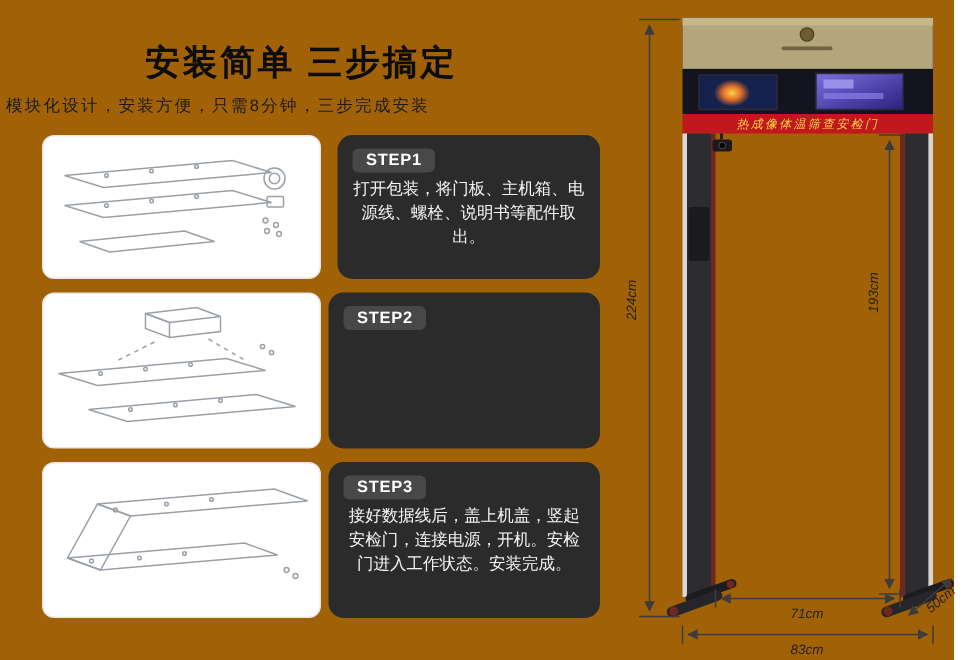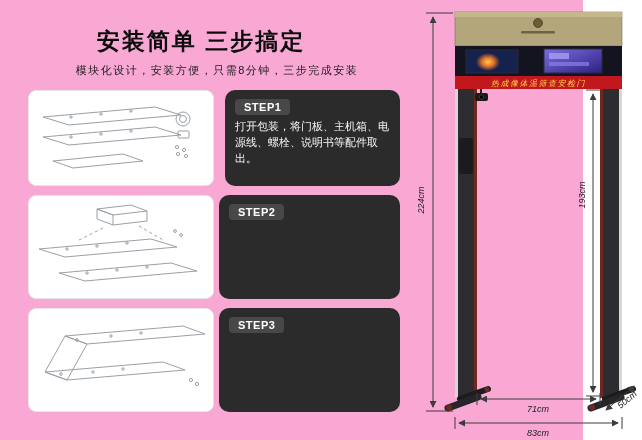--- a/index.html
+++ b/index.html
@@ -1,35 +1,35 @@
 <!DOCTYPE html>
 <html><head>
 <meta charset="utf-8">
 <style>
   html,body{margin:0;padding:0;background:#ffffff;}
   body{width:642px;height:440px;font-family:"Liberation Sans","DejaVu Sans",sans-serif;overflow:hidden;}
-  .canvas{position:relative;width:583px;height:440px;background:#f9a8d4;}
+  .canvas{position:relative;width:636px;height:440px;background:#a16207;}
 
   
   .left-col{position:absolute;left:0;top:0;width:402px;height:440px;}
   .title{position:absolute;left:0;top:26px;width:402px;text-align:center;
          font-size:23px;font-weight:bold;color:#0c0c0c;letter-spacing:2px;}
-  .subtitle{position:absolute;left:16px;top:63px;width:402px;text-align:center;
+  .subtitle{position:absolute;left:4px;top:63px;width:402px;text-align:left;
             font-size:11px;color:#1a1a1a;letter-spacing:1.5px;}
   .steps{position:absolute;left:28px;top:90px;width:372px;display:flex;flex-direction:column;gap:9px;}
   .step-row{display:flex;gap:5px;}
   .step-row.r1{height:96px;gap:11px;}
   .step-row.r2{height:104px;}
   .step-row.r3{height:104px;}
   .step-figure{width:184px;border:1px solid #e7e7e7;border-radius:8px;background:#fff;
                display:flex;align-items:center;justify-content:center;}
   .step-panel{flex:1;background:#2b2b2b;border-radius:10px;padding:7px 10px;overflow:hidden;}
   .step-badge{display:inline-block;background:#484848;color:#ffffff;font-weight:bold;
               font-size:11px;padding:2px 9px;border-radius:4px;letter-spacing:.5px;}
-  .step-text{margin:4px 0 0 0;color:#f5f5f5;font-size:11px;line-height:1.45;}
+  .step-text{margin:4px 0 0 0;color:#f5f5f5;font-size:11px;line-height:1.45;text-align:center;}
   .sketch{stroke:#9aa0a6;fill:none;stroke-width:1;}
   .sketch .dash{stroke-dasharray:3 3;}
 
   
   .gate{position:absolute;left:408px;top:0;width:234px;height:440px;font-style:italic;}
   .dim-text{font-size:9px;fill:#222222;}
 </style>
 </head>
 <body>
 
@@ -110,20 +110,21 @@
                 <circle cx="110" cy="19" r="1.2"></circle>
               <circle cx="62" cy="58" r="1.2"></circle>
                 <circle cx="92" cy="55" r="1.2"></circle>
               <circle cx="160" cy="66" r="1.6"></circle>
                 <circle cx="166" cy="70" r="1.6"></circle>
             </g>
           </svg>
         </div>
         <div class="step-panel">
           <span class="step-badge">STEP3</span>
+          <p class="step-text">接好数据线后，盖上机盖，竖起安检门，连接电源，开机。安检门进入工作状态。安装完成。</p>
         </div>
       </div>
 
     </div>
   </div>
 
   <div class="gate">
     <svg width="234" height="440" viewBox="0 0 234 440">
       <defs>
         <marker id="arr" viewBox="0 0 8 8" markerWidth="7" markerHeight="7" refX="7" refY="4" orient="auto-start-reverse">

